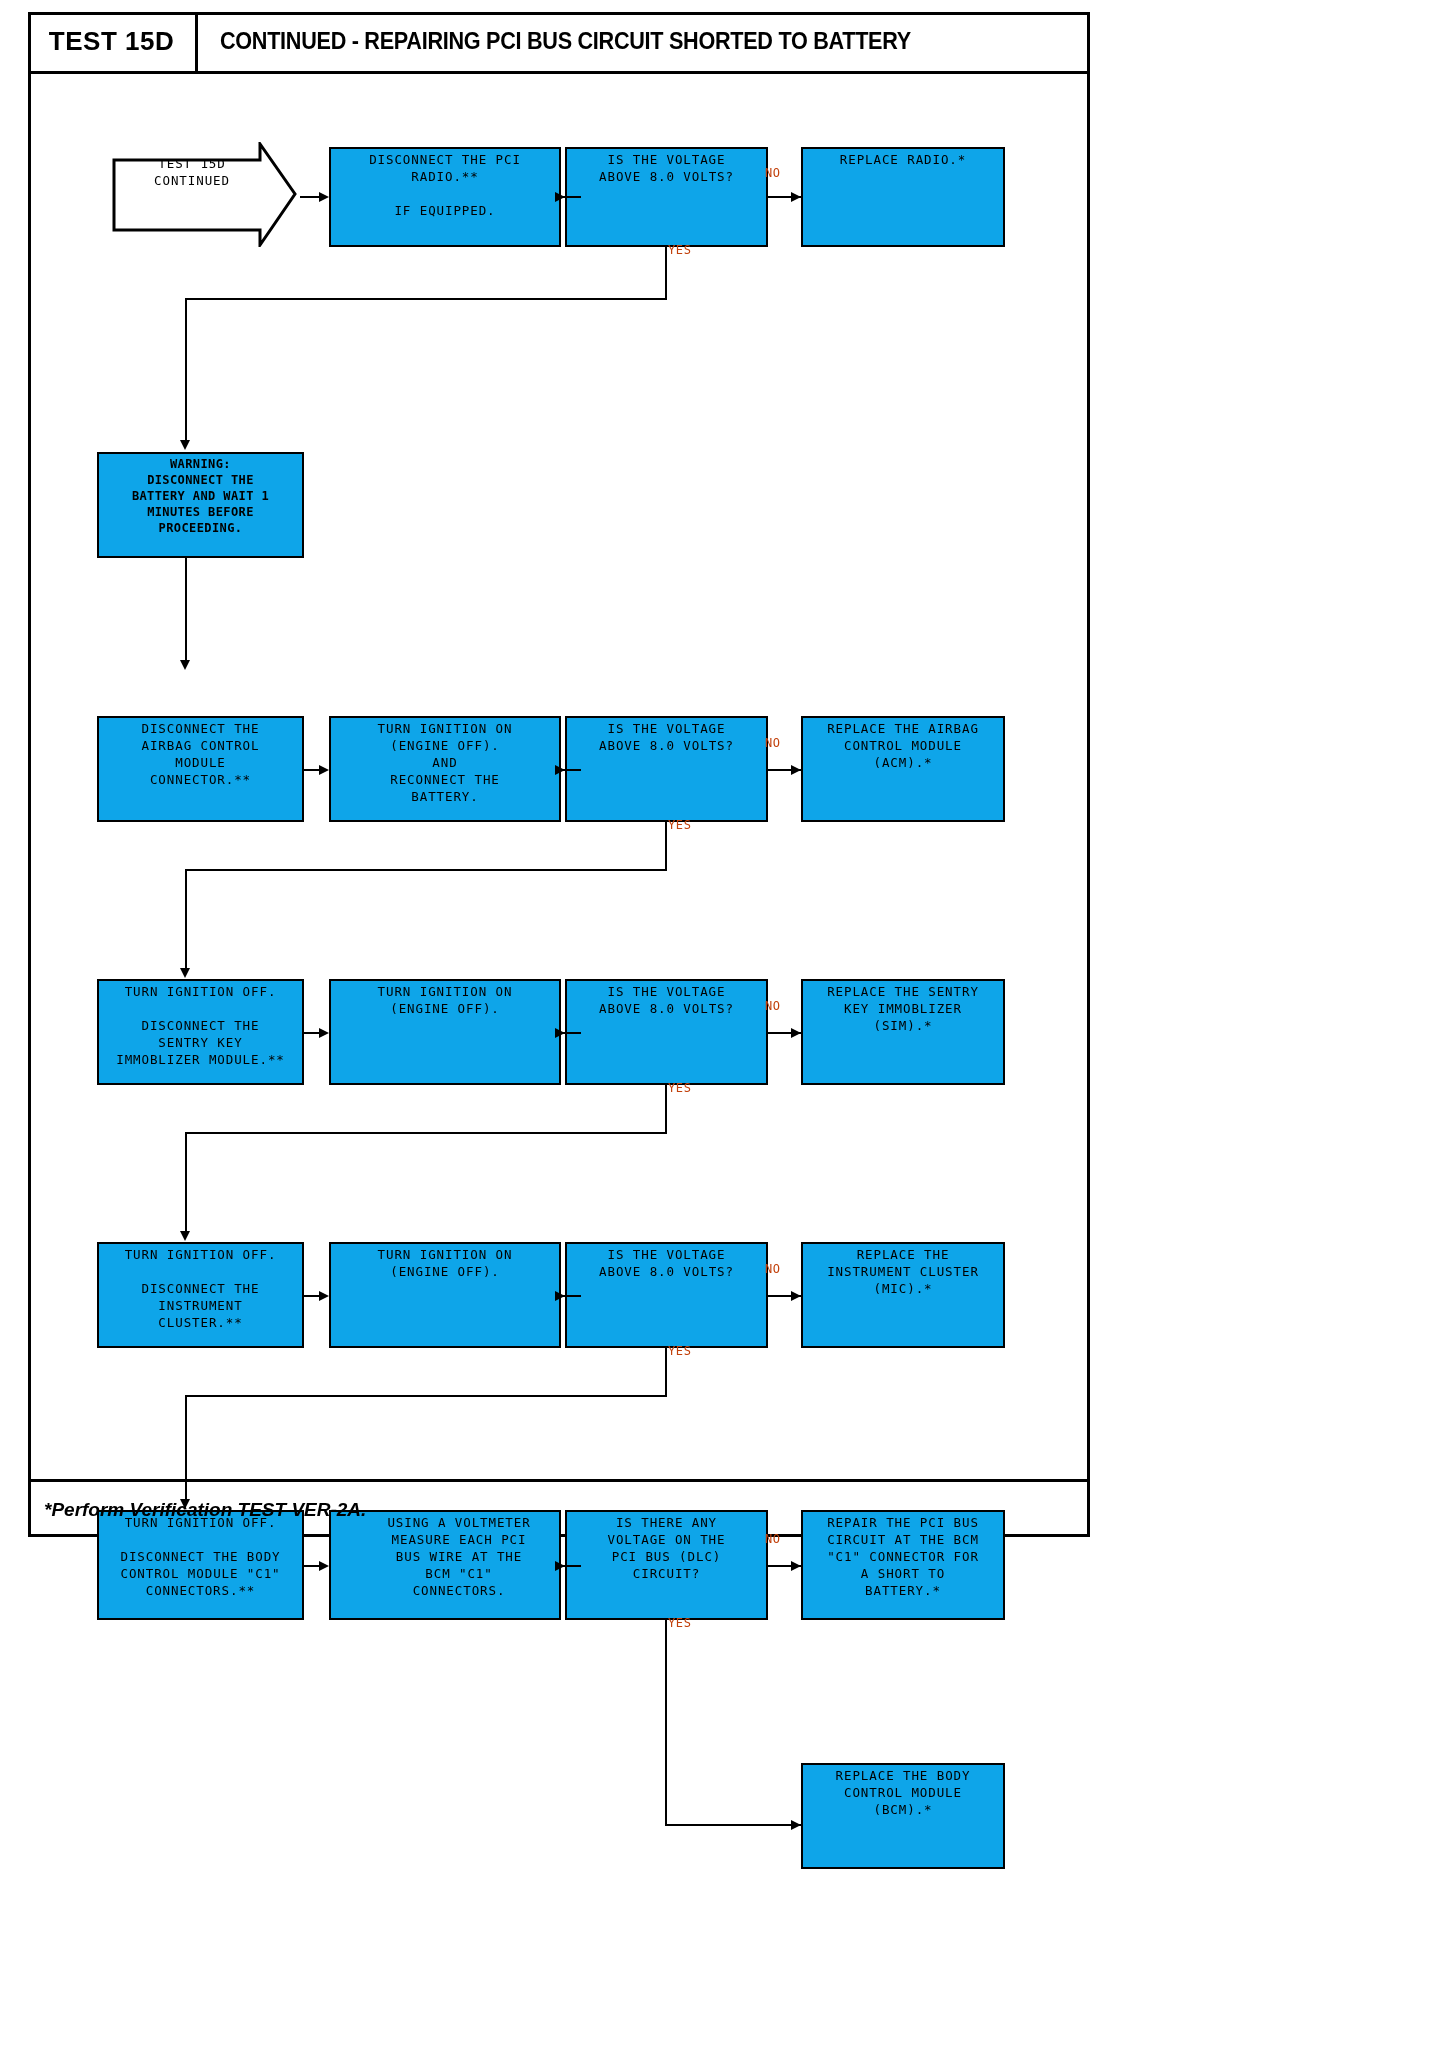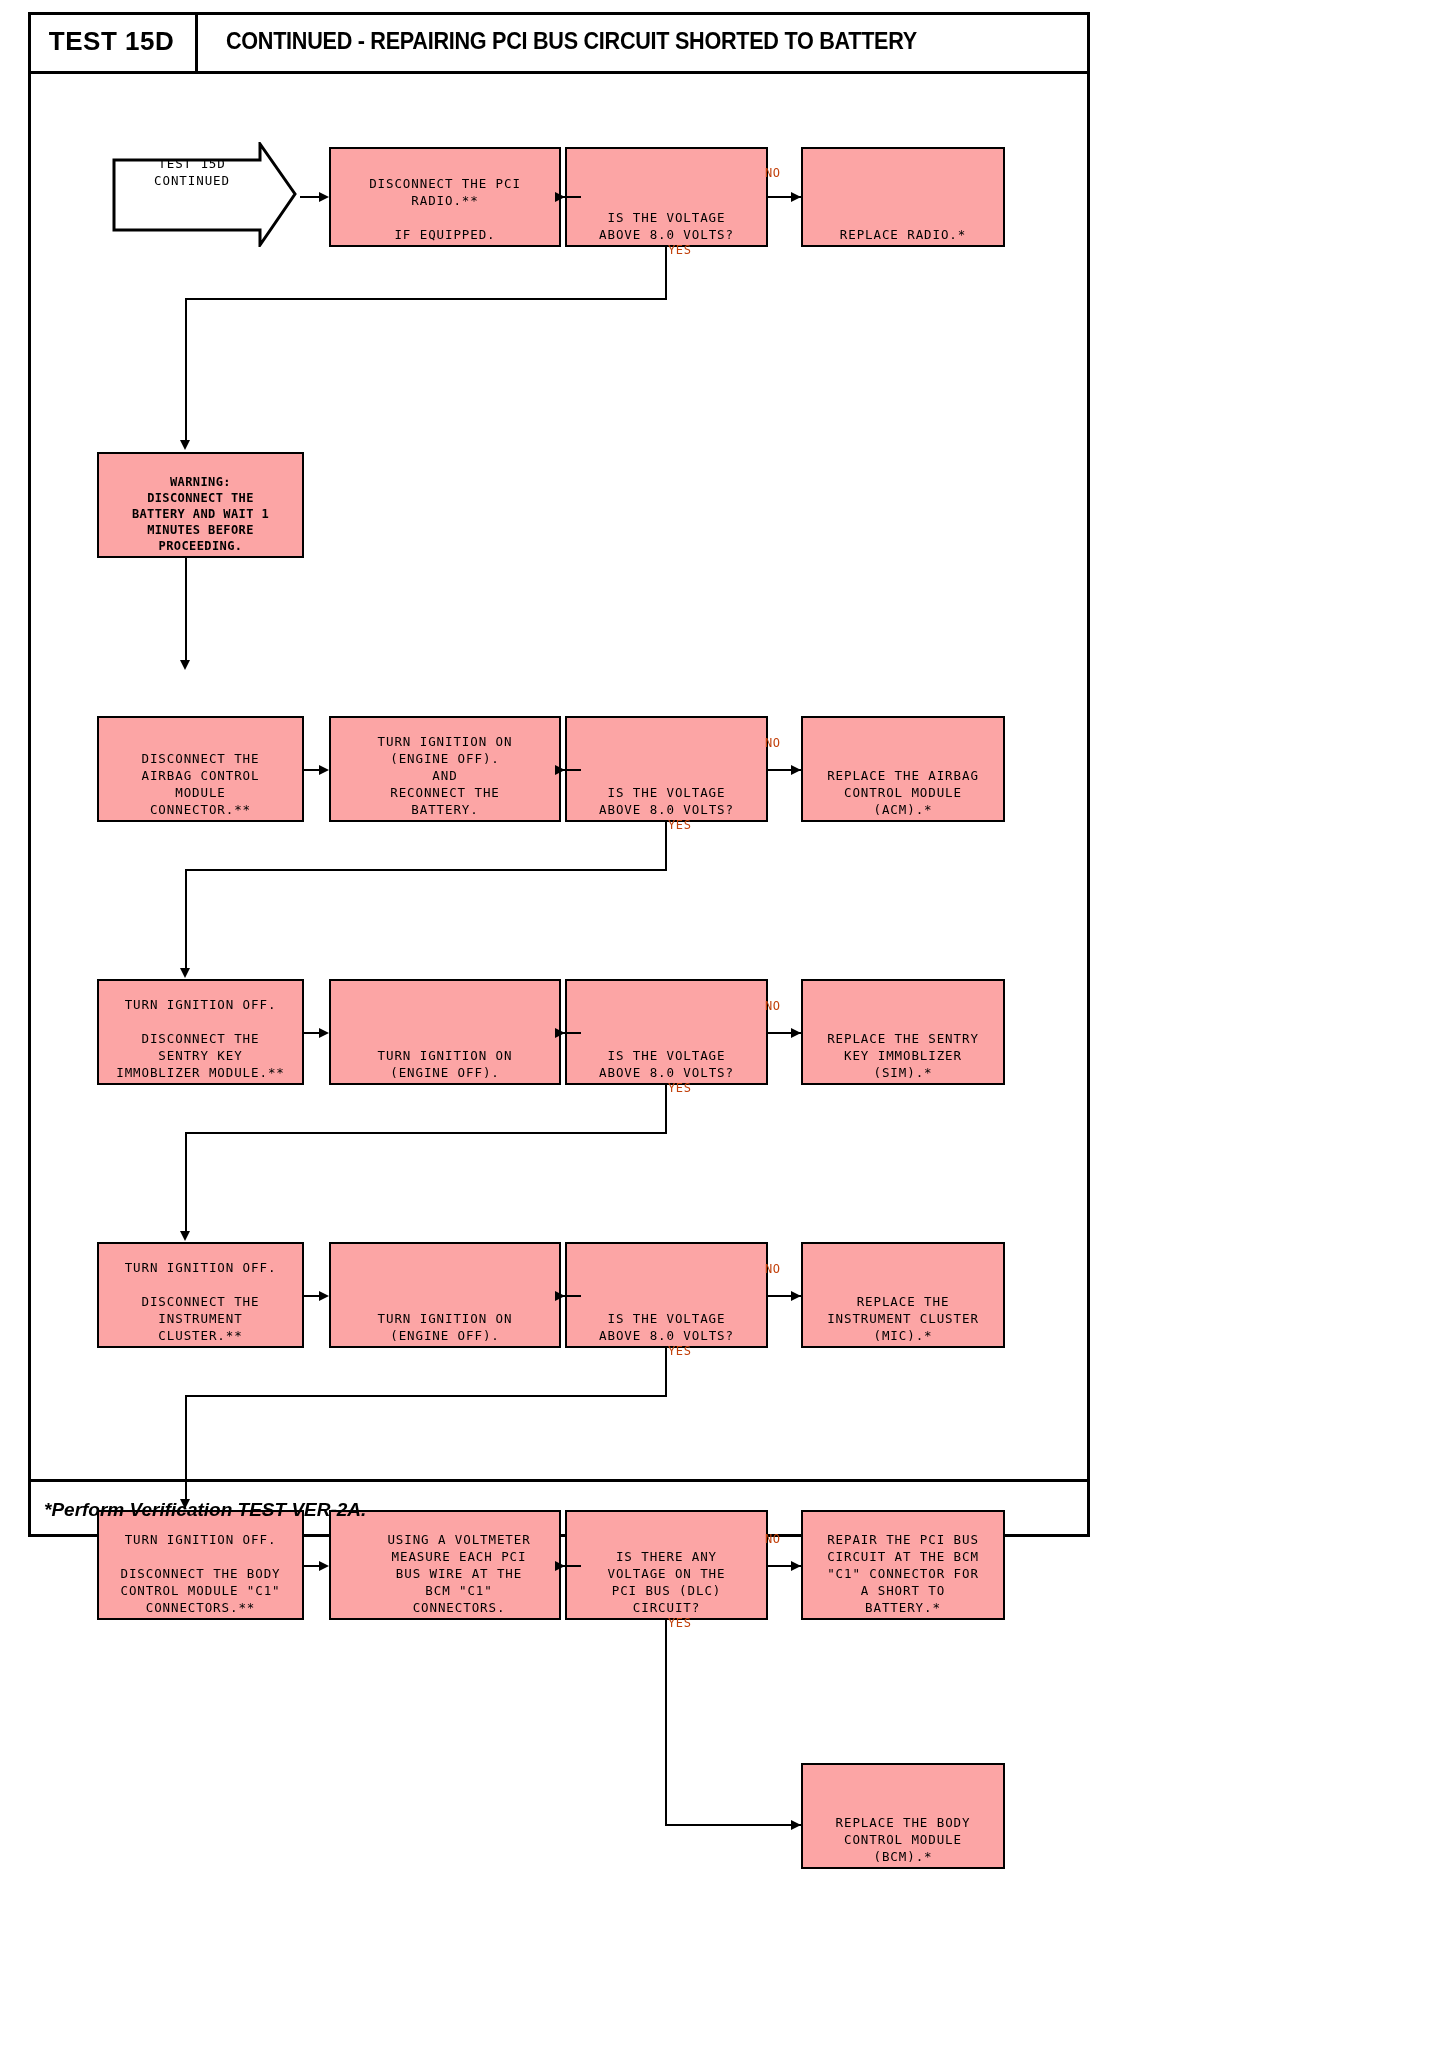--- a/index.html
+++ b/index.html
@@ -50,21 +50,21 @@
     font-family: "Liberation Sans", sans-serif;
     font-weight: bold;
     font-size: 26px;
     letter-spacing: 0.5px;
     color: #000;
   }
   #header-title {
     flex: 1;
     display: flex;
     align-items: center;
-    padding-left: 28px;
+    padding-left: 22px;
     box-sizing: border-box;
   }
   #header-title-label {
     font-family: "Liberation Sans", sans-serif;
     font-weight: bold;
     font-size: 23px;
     letter-spacing: -0.3px;
     color: #000;
     transform: scaleX(0.94);
     transform-origin: left center;
@@ -97,23 +97,23 @@
     font-size: 19px;
     color: #000;
     white-space: nowrap;
   }
 
   
   .node {
     position: absolute;
     box-sizing: border-box;
     border: 2px solid #000;
-    background: #fca5a5;
-    display: flex;
-    align-items: flex-end;
+    background: #0ea5e9;
+    display: flex;
+    align-items: flex-start;
     justify-content: center;
     text-align: center;
   }
   .node-text {
     font-family: "DejaVu Sans Mono", monospace;
     font-size: 12.5px;
     line-height: 17px;
     letter-spacing: 0.9px;
     color: #000;
     white-space: pre-line;

